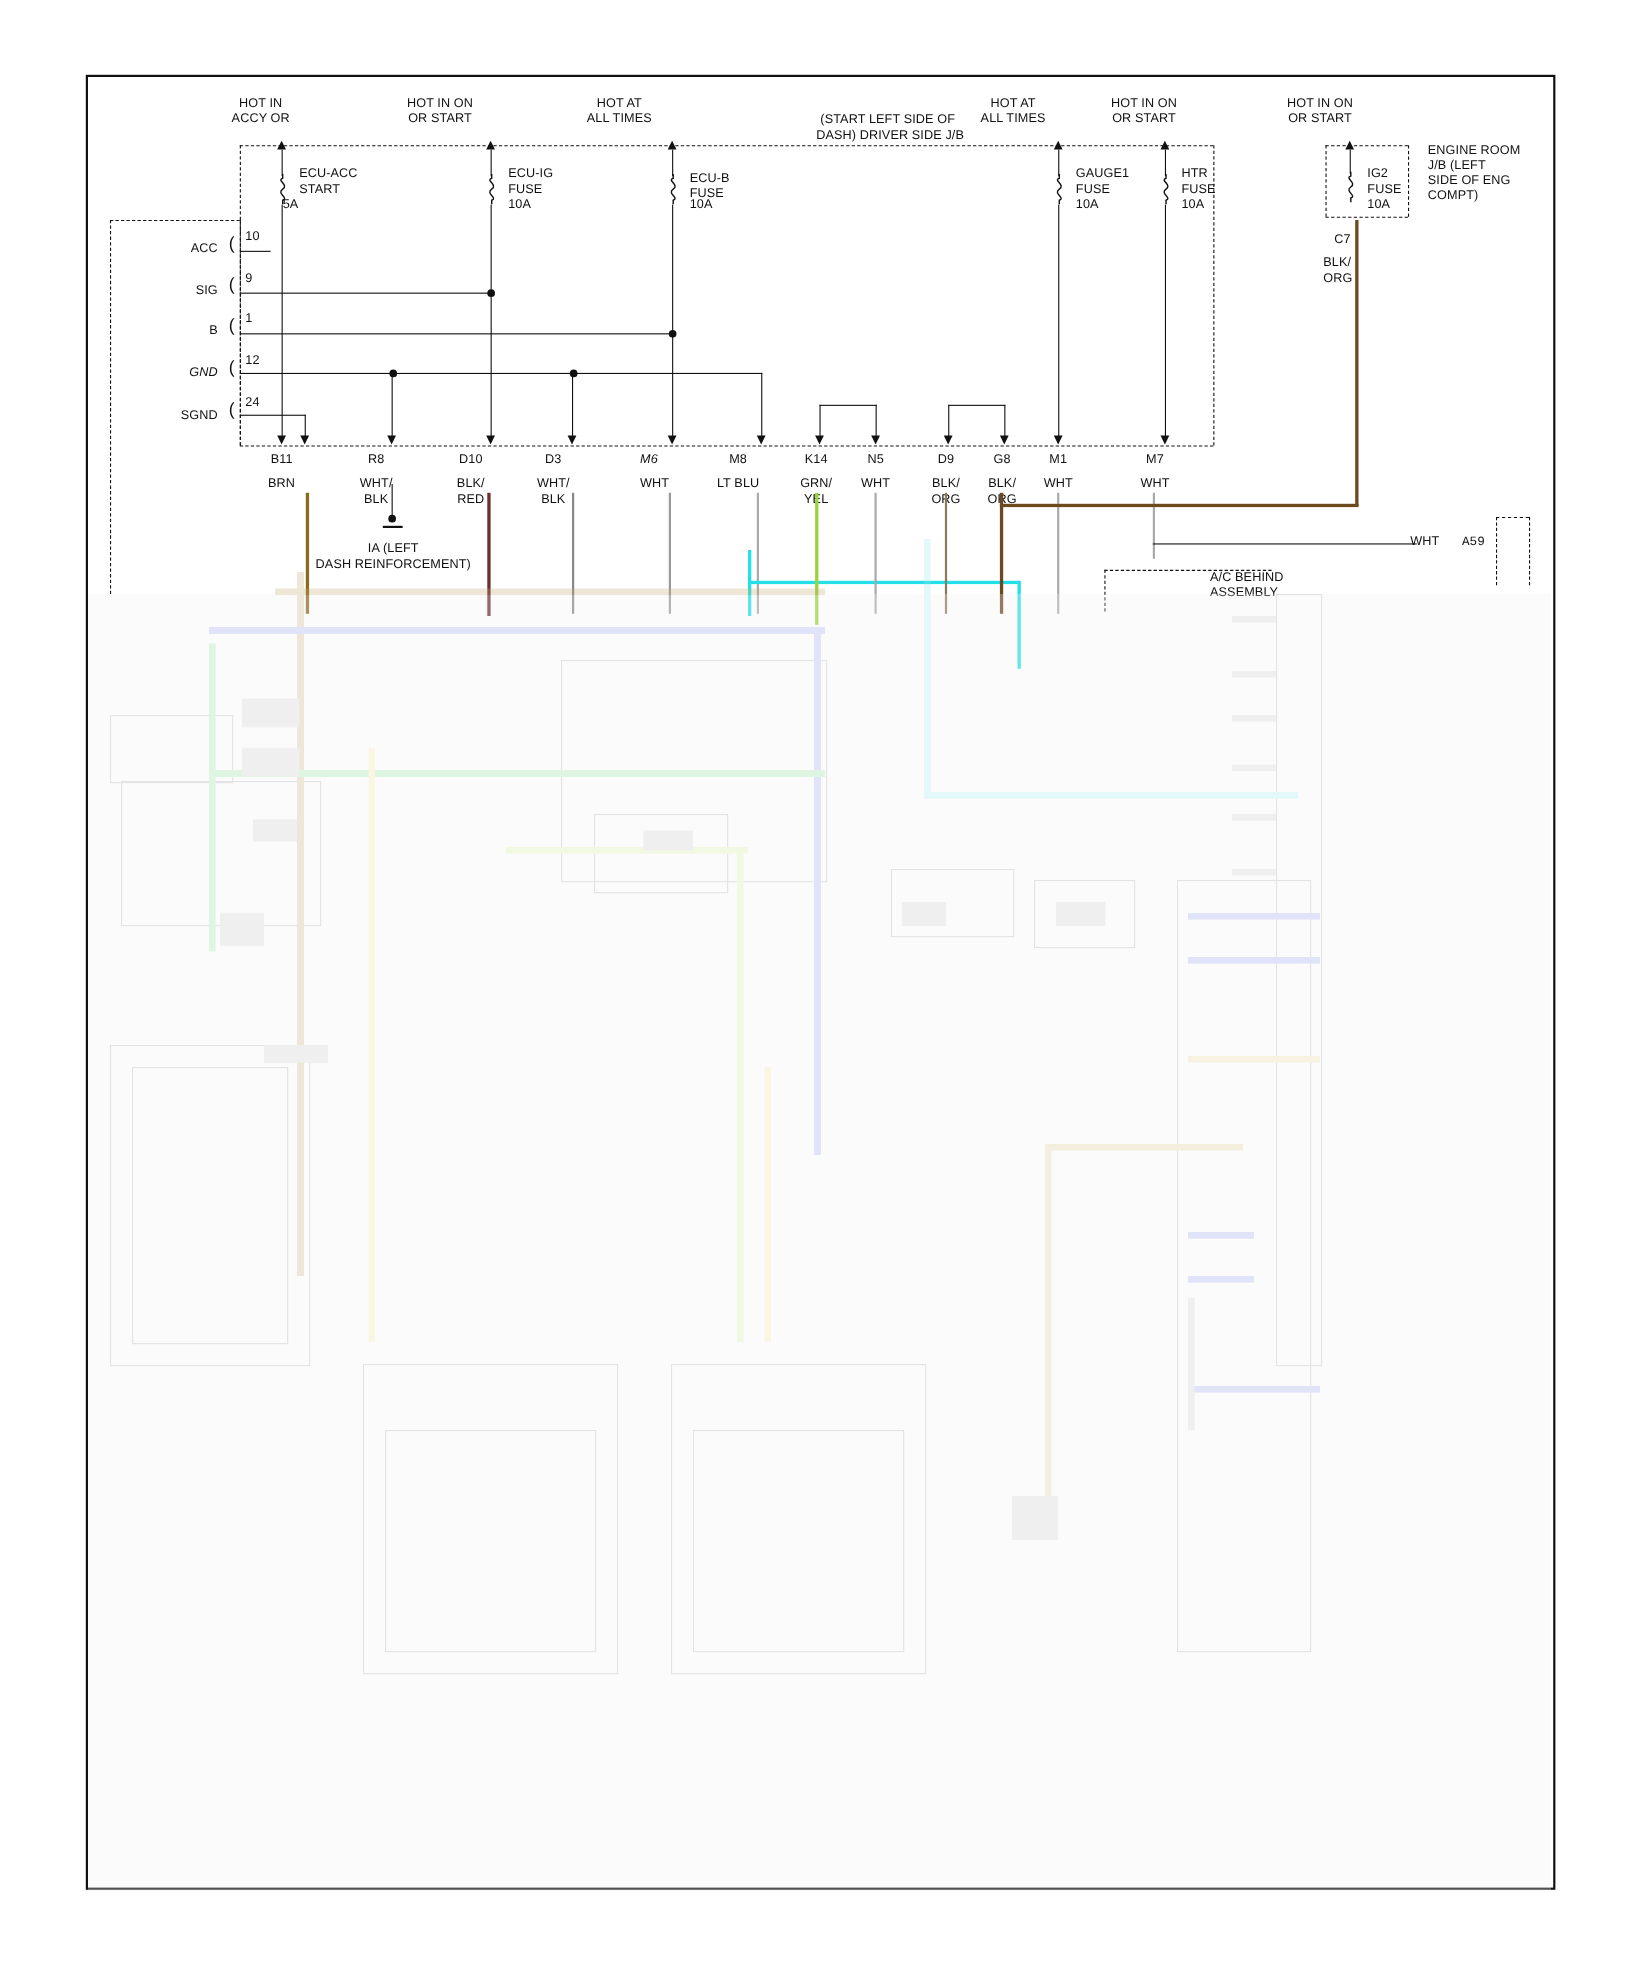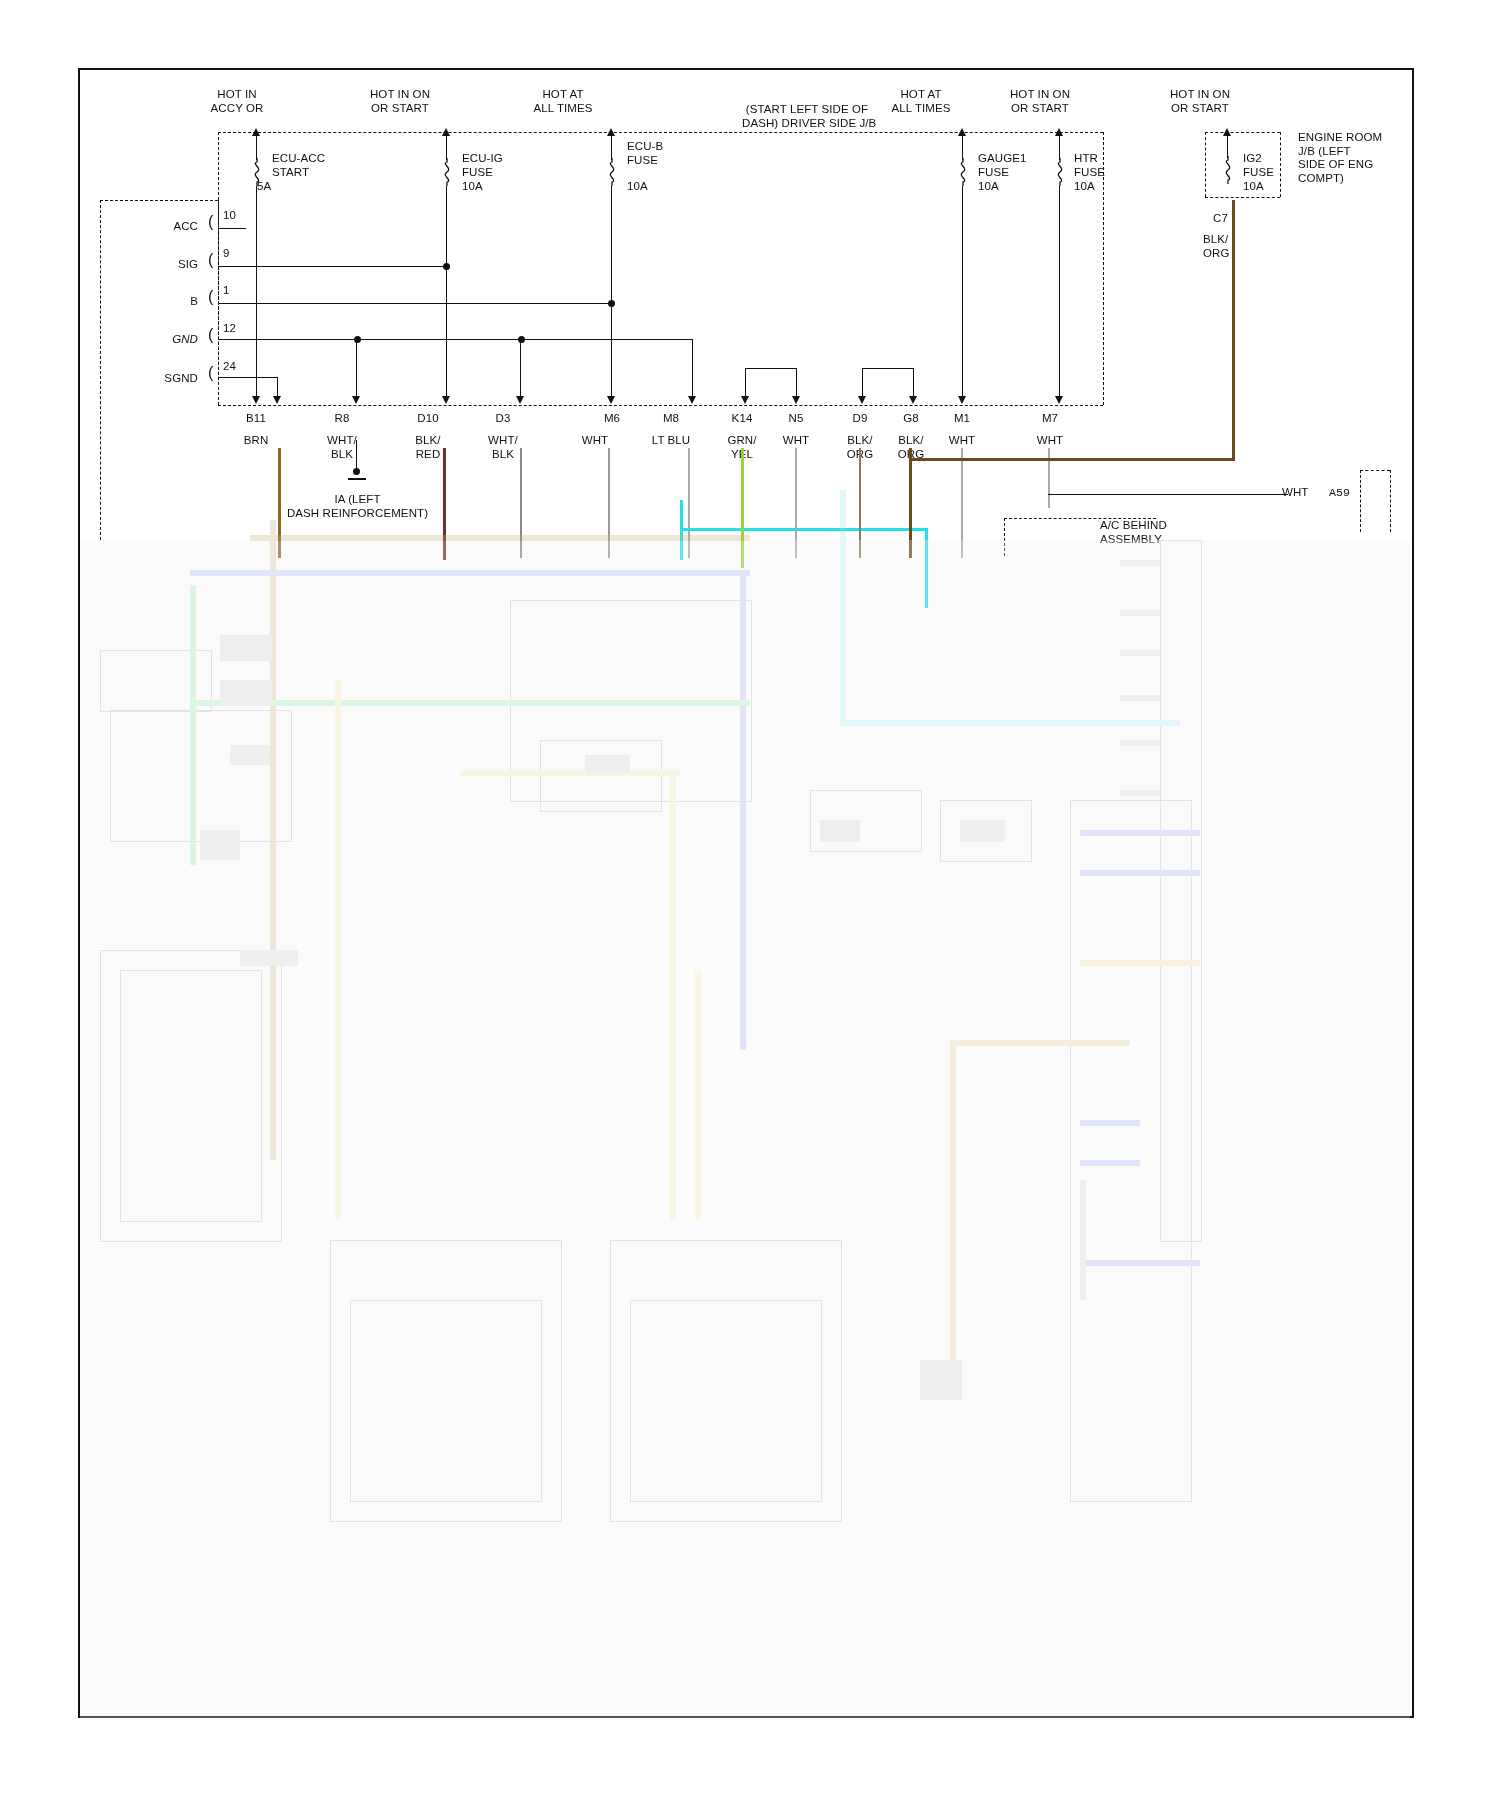--- a/index.html
+++ b/index.html
@@ -178,21 +178,21 @@
 
   <div class="arrow-up" style="left:607px; top:128px;"></div>
   <div class="vline" style="left:611px; top:136px; height:24px;"></div>
   <div class="fuse" style="left:606px; top:158px;">
     <svg width="12" height="28" viewBox="0 0 12 28">
         <path d="M6 0 L6 4 C0 6 12 10 6 14 C0 18 12 22 6 24 L6 28" stroke="#111" fill="none" stroke-width="1.3"></path>
       </svg>
   </div>
   <div class="vline" style="left:611px; top:186px; height:212px;"></div>
   <div class="arrow-down" style="left:607px; top:396px;"></div>
-  <div class="lbl" style="left:627px; top:140px; width:90px;">ECU-B
+  <div class="lbl" style="left:627px; top:156px; width:90px;">ECU-B
 FUSE</div>
   <div class="lbl" style="left:627px; top:180px; width:60px;">10A</div>
 
   <div class="arrow-up" style="left:958px; top:128px;"></div>
   <div class="vline" style="left:962px; top:136px; height:24px;"></div>
   <div class="fuse" style="left:957px; top:158px;">
     <svg width="12" height="28" viewBox="0 0 12 28">
         <path d="M6 0 L6 4 C0 6 12 10 6 14 C0 18 12 22 6 24 L6 28" stroke="#111" fill="none" stroke-width="1.3"></path>
       </svg>
   </div>
@@ -290,21 +290,21 @@
 BLK</div>
 
   <div class="lbl c" style="left:398px; top:412px; width:60px;">D10</div>
   <div class="lbl c" style="left:398px; top:434px; width:60px;">BLK/
 RED</div>
 
   <div class="lbl c" style="left:473px; top:412px; width:60px;">D3</div>
   <div class="lbl c" style="left:473px; top:434px; width:60px;">WHT/
 BLK</div>
 
-  <div class="lbl c" style="left:582px; top:412px; width:60px;">M6</div>
+  <div class="lbl c" style="left:560px; top:412px; width:60px;font-style:italic;">M6</div>
   <div class="lbl c" style="left:565px; top:434px; width:60px;">WHT</div>
 
   <div class="lbl c" style="left:641px; top:412px; width:60px;">M8</div>
   <div class="lbl c" style="left:633px; top:434px; width:76px;">LT BLU</div>
 
   <div class="lbl c" style="left:712px; top:412px; width:60px;">K14</div>
   <div class="lbl c" style="left:712px; top:434px; width:60px;">GRN/
 YEL</div>
 
   <div class="lbl c" style="left:766px; top:412px; width:60px;">N5</div>

